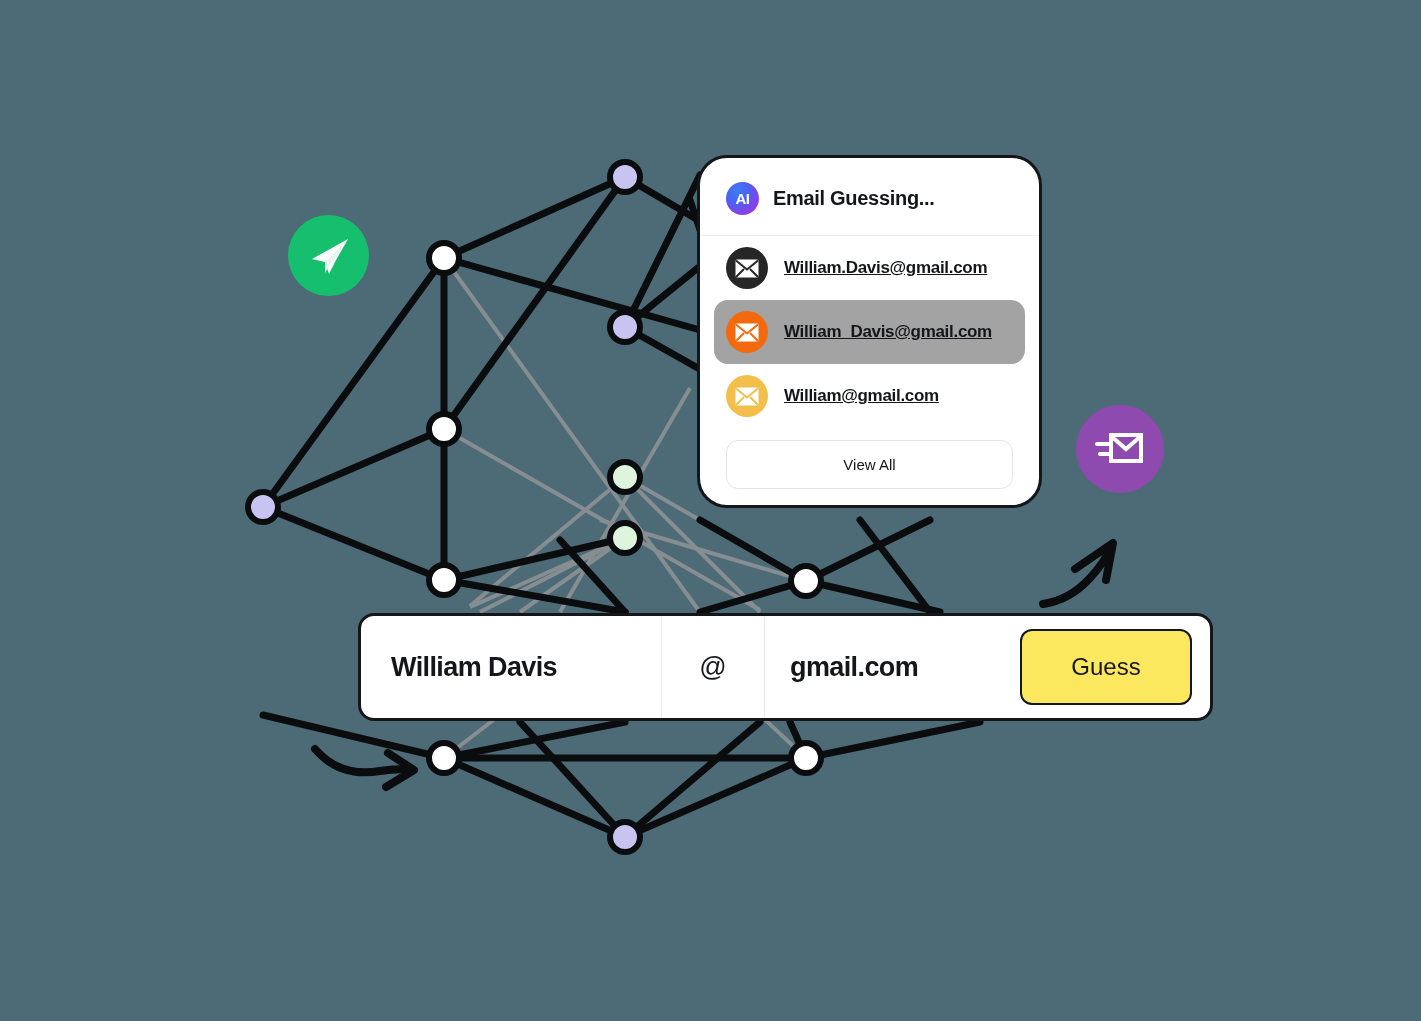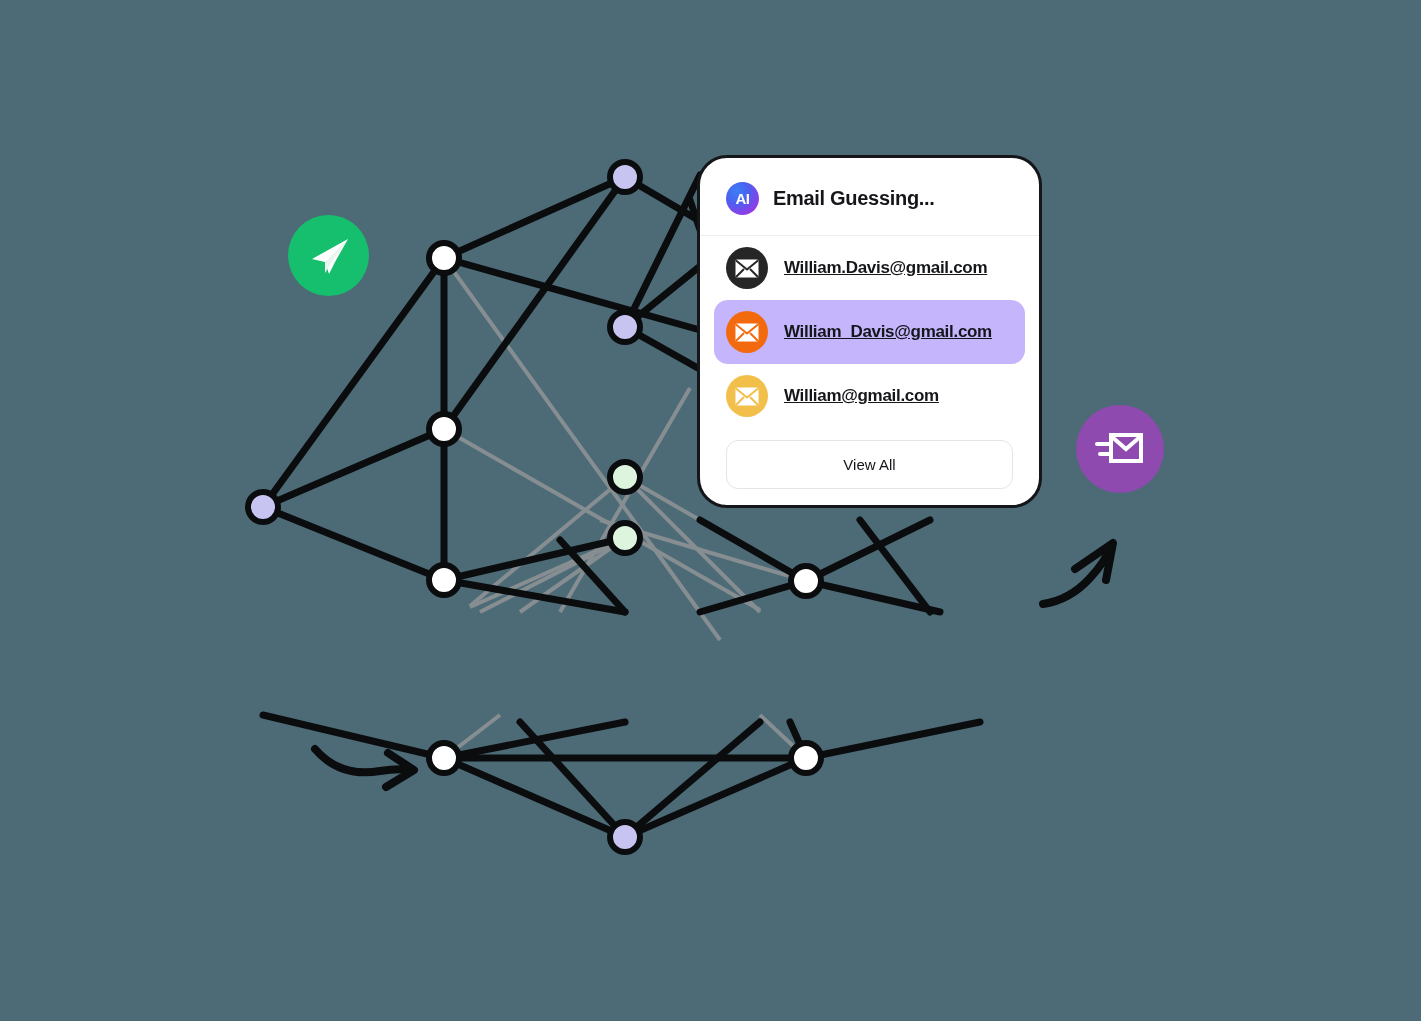--- a/index.html
+++ b/index.html
@@ -89,21 +89,21 @@
     letter-spacing: -0.3px;
   }
   .email-row {
     display: flex;
     align-items: center;
     gap: 16px;
     margin: 0 14px;
     padding: 11px 12px;
     border-radius: 14px;
   }
-  .email-row.selected { background: #c4b5fd; }
+  .email-row.selected { background: #a3a3a3; }
   .env-icon {
     width: 42px; height: 42px;
     border-radius: 50%;
     flex: 0 0 auto;
     display: flex;
     align-items: center;
     justify-content: center;
   }
   .email-text {
     font-size: 17px;
@@ -324,14 +324,26 @@
           </svg>
         </div>
         <div class="email-text">William@gmail.com</div>
       </div>
 
     </div>
 
     <button id="view-all-btn">View All</button>
   </div>
 
+  <div id="search-bar">
+    <div id="name-field" class="field">
+      <input class="field-text" id="name-input" type="text" value="William Davis" style="">
+    </div>
+    <div id="at-field" class="field">
+      <span id="at-symbol">@</span>
+    </div>
+    <div id="domain-field" class="field">
+      <input class="field-text" id="domain-input" type="text" value="gmail.com" style="">
+    </div>
+    <button id="guess-btn">Guess</button>
+  </div>
 
 </div>
 
 </body></html>

